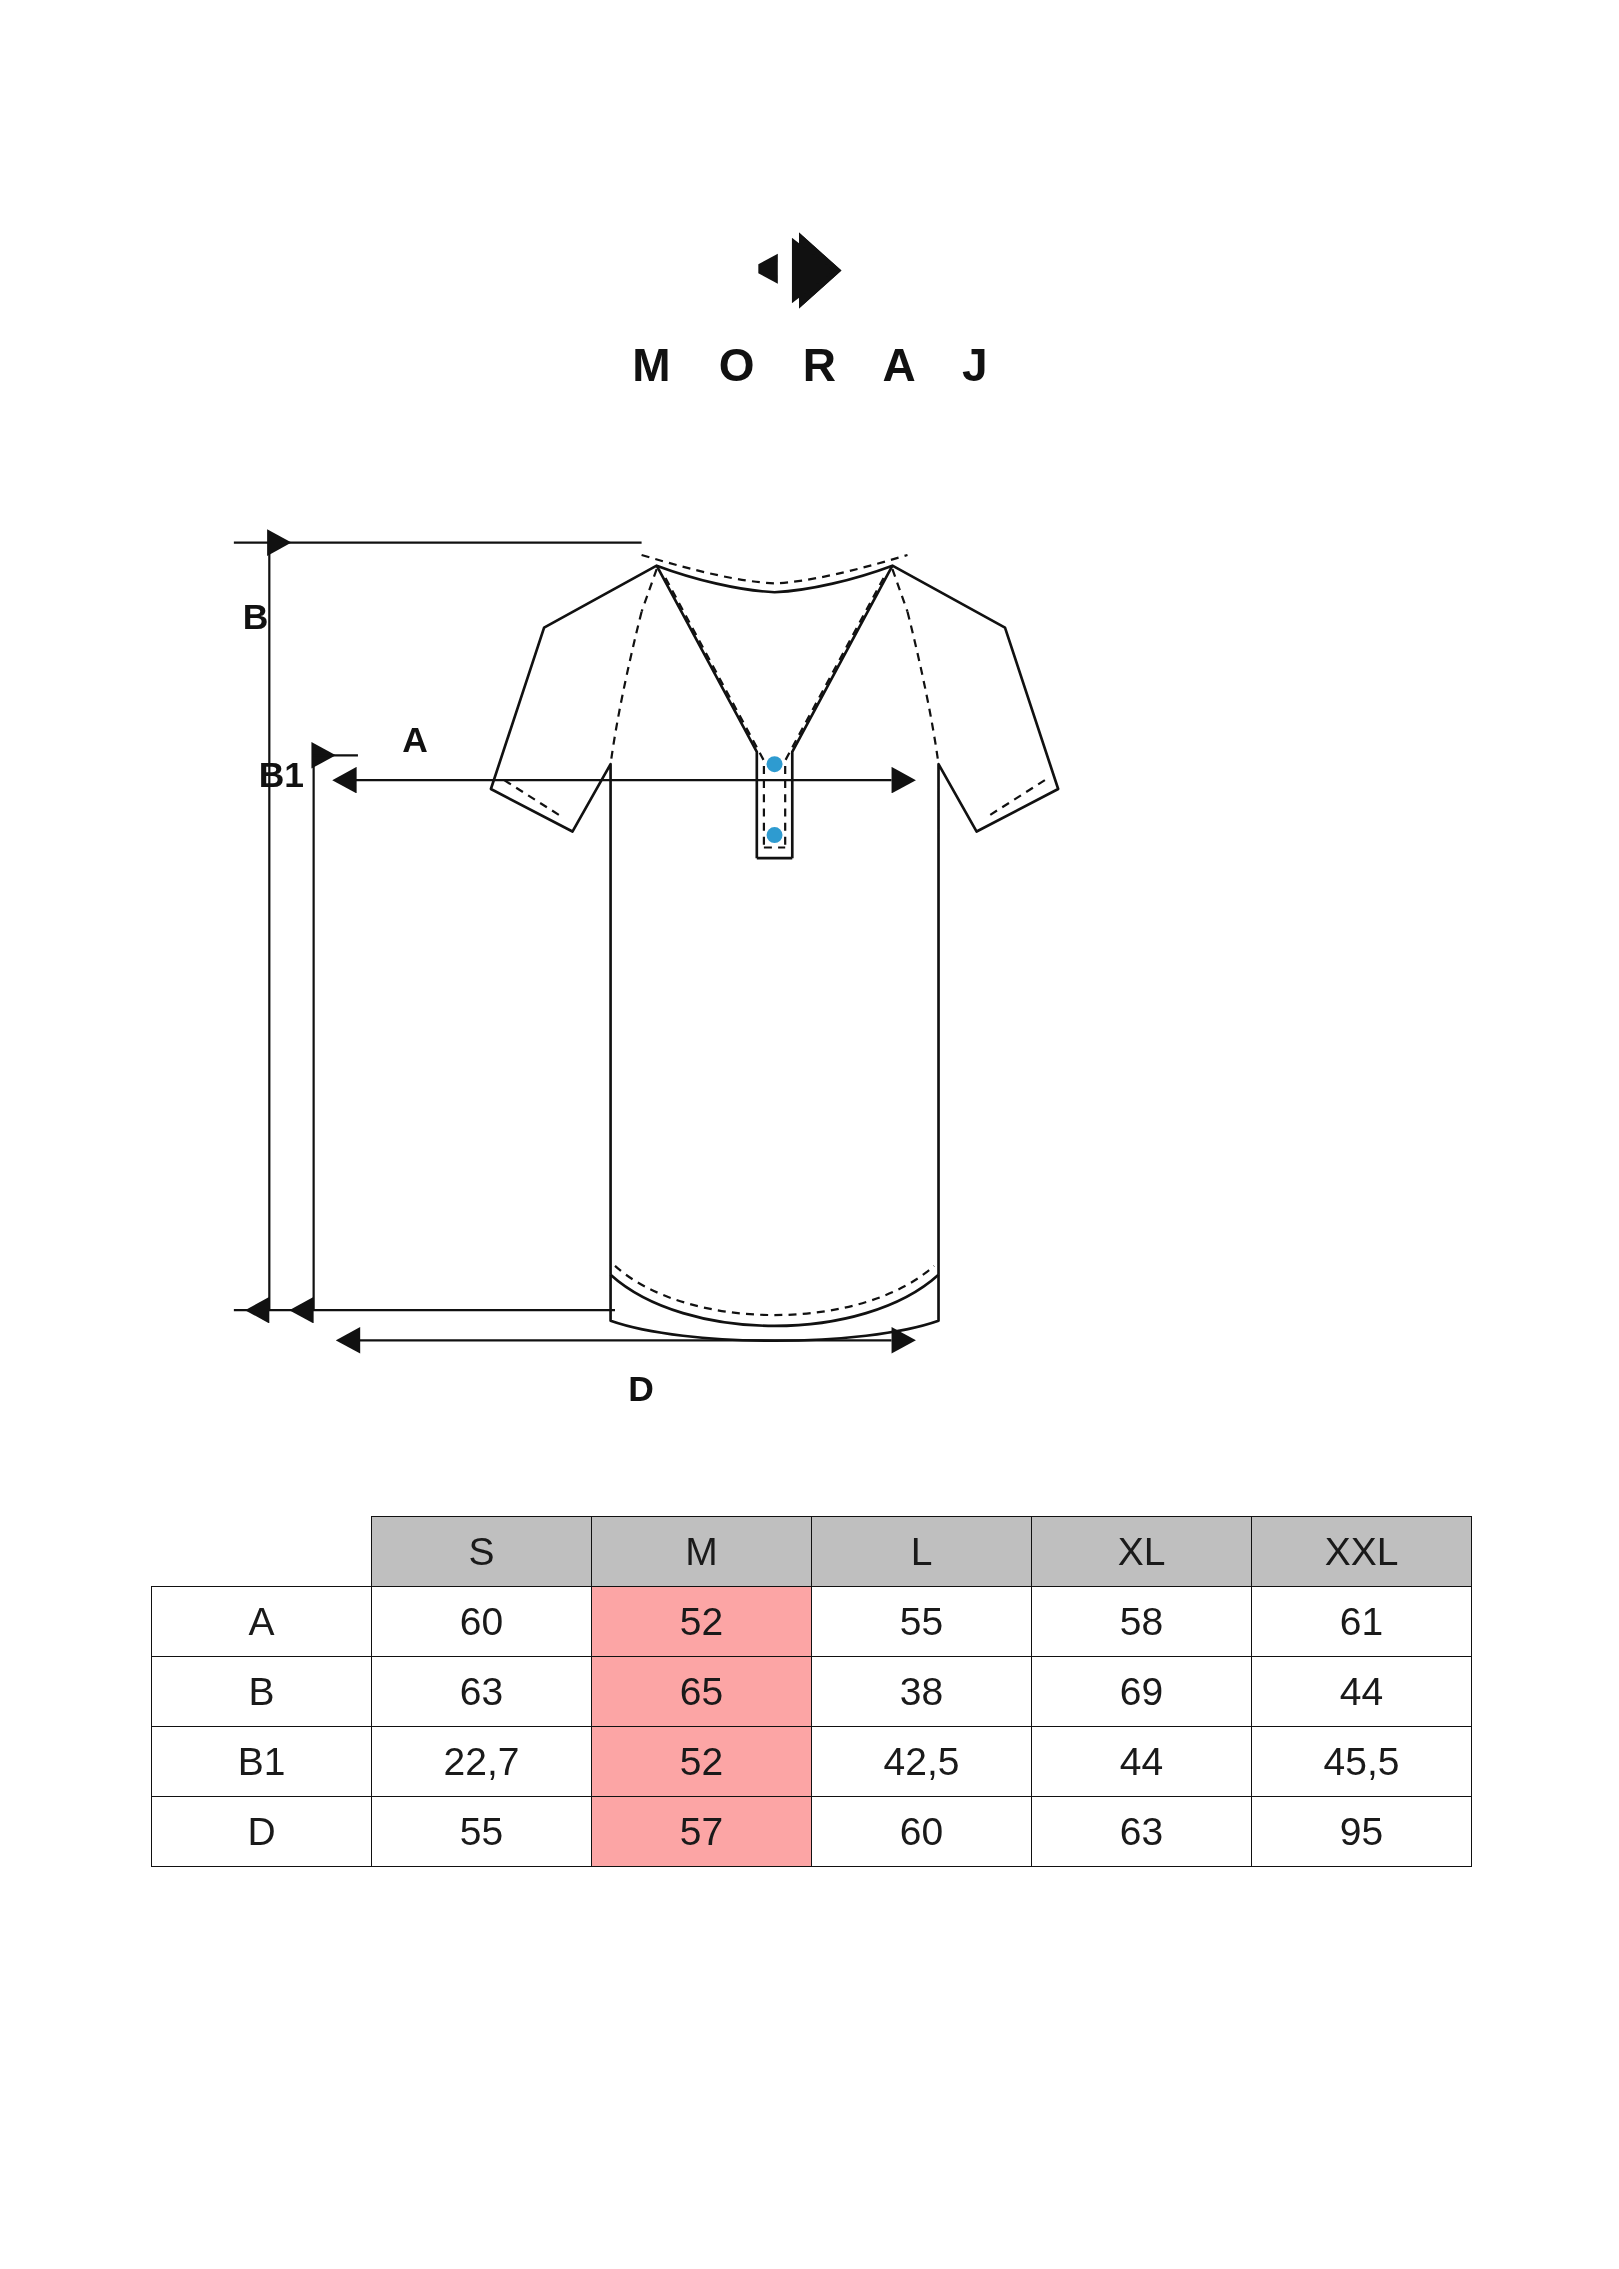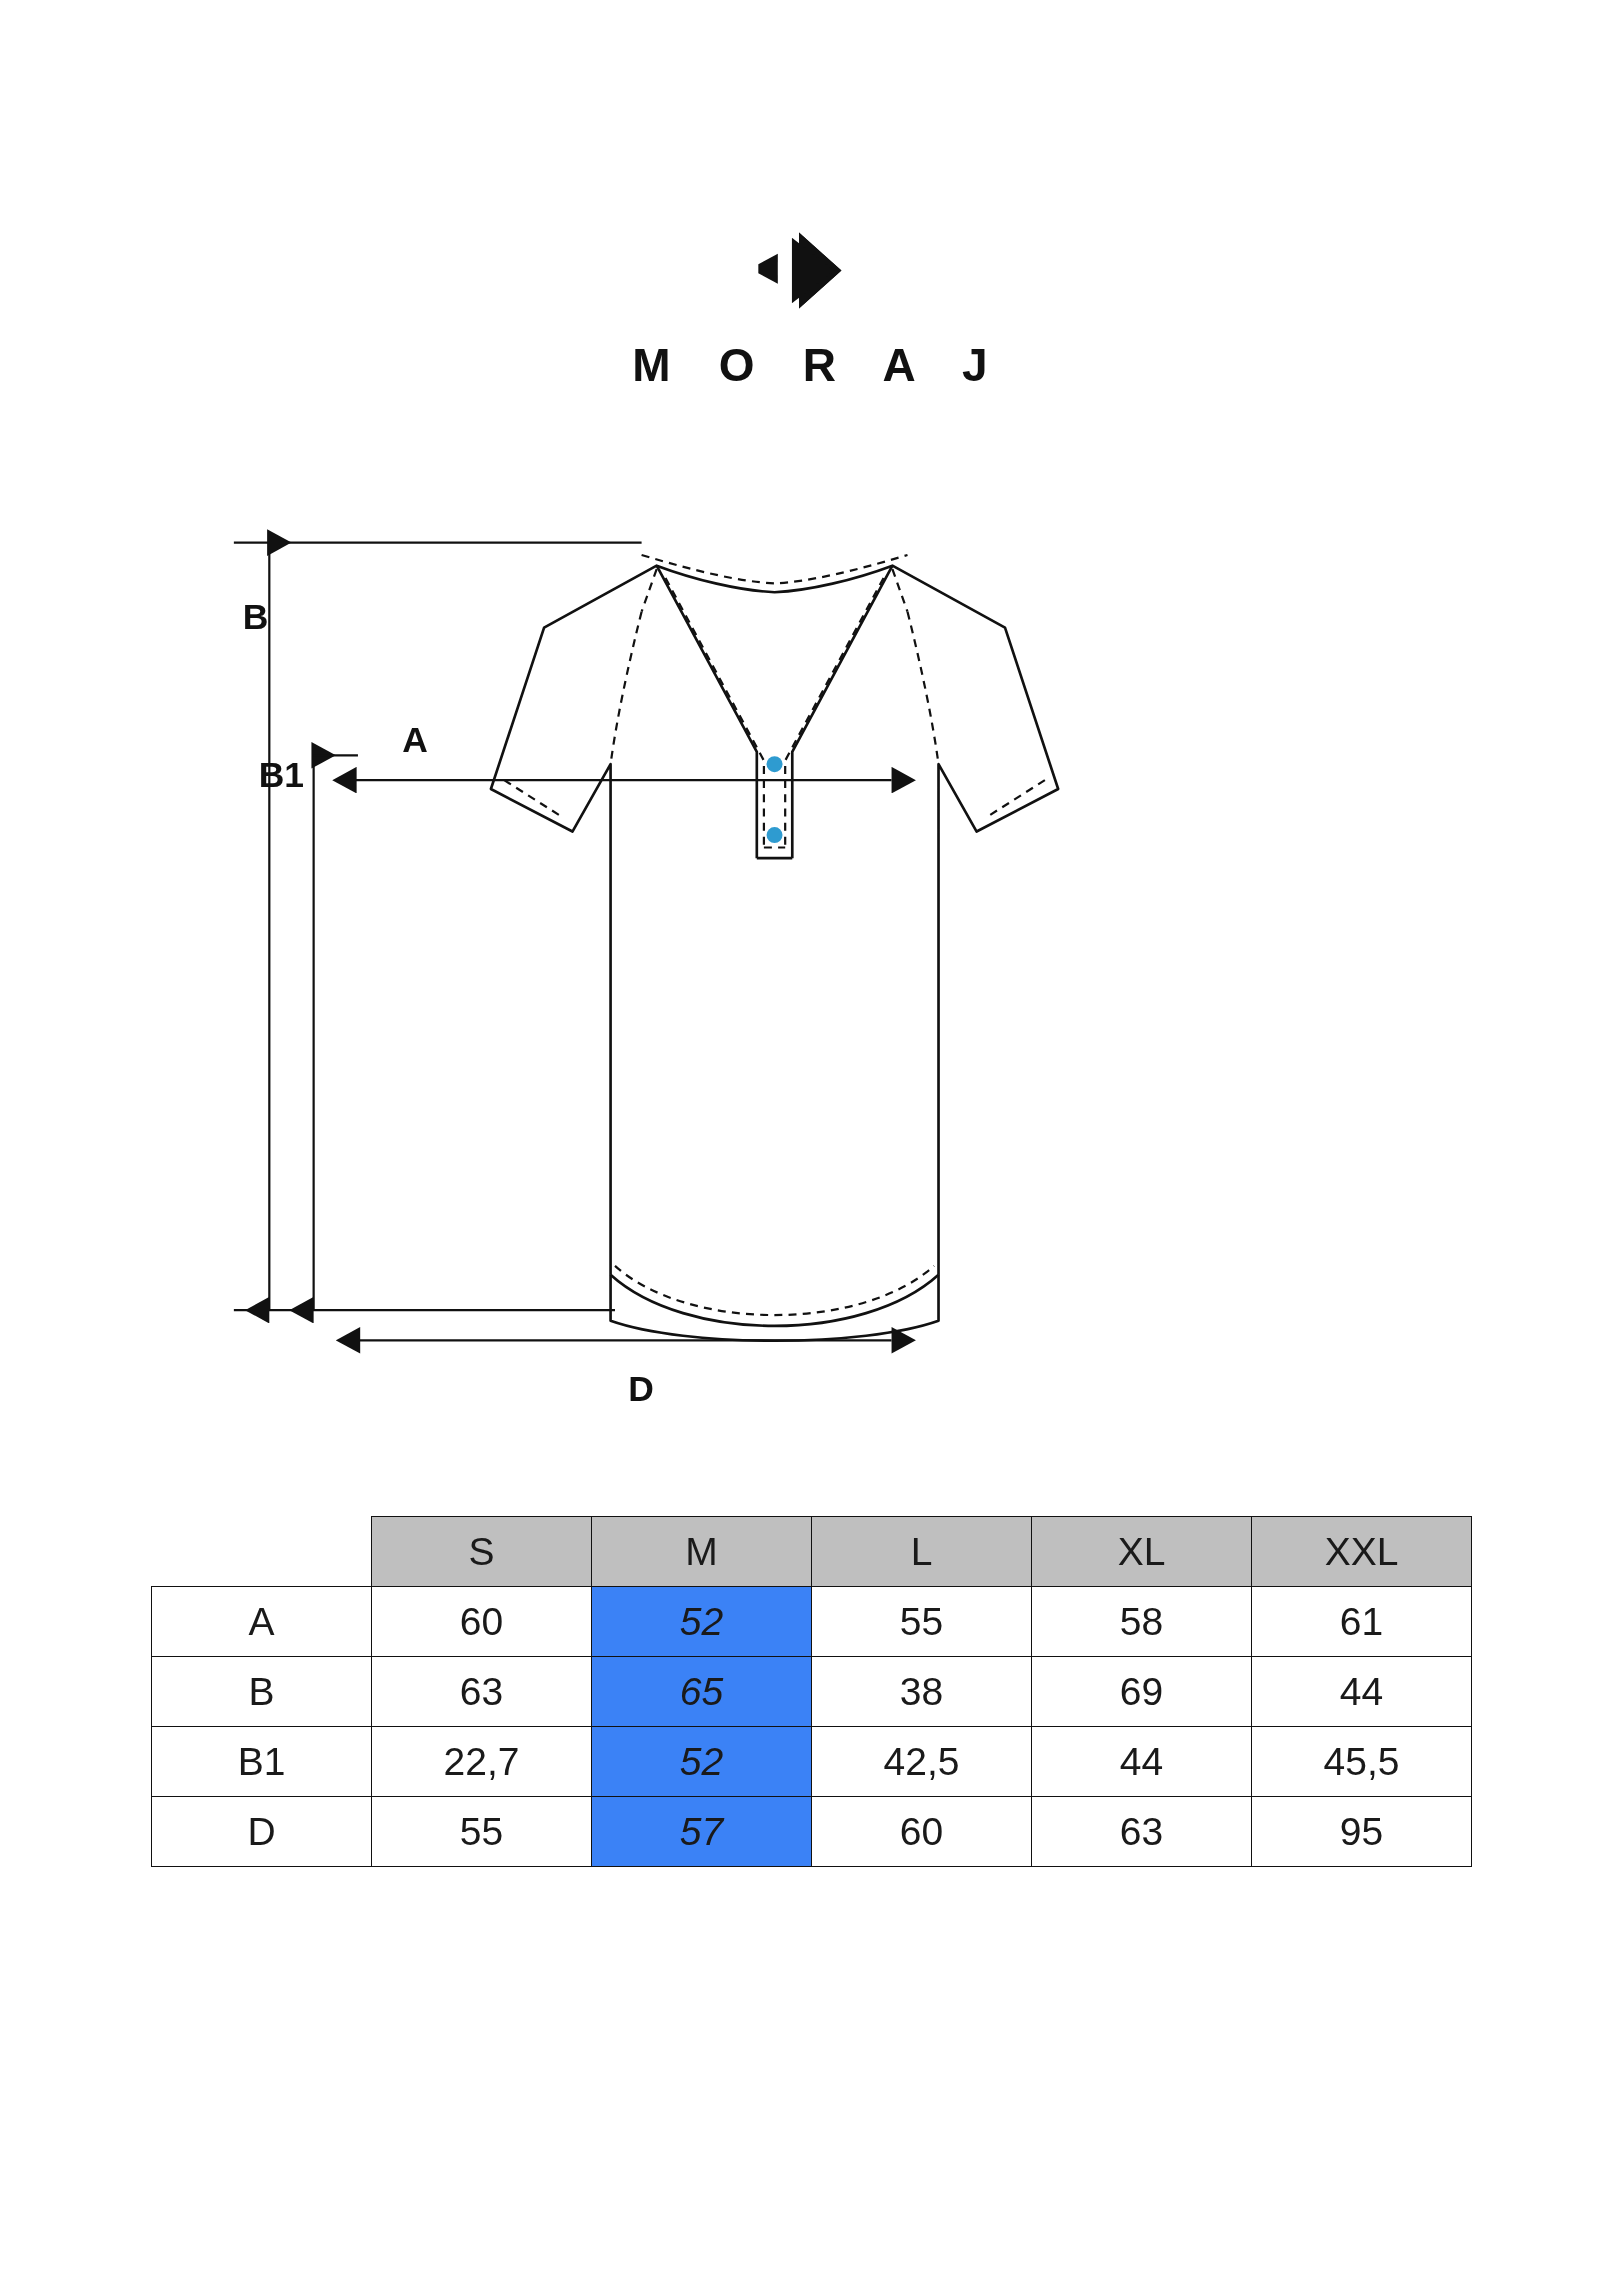--- a/index.html
+++ b/index.html
@@ -81,23 +81,22 @@
     background: #bfbfbf;
     font-weight: 700;
     font-size: 41px;
   }
   .row-label {
     font-weight: 700;
     font-size: 41px;
     width: 266px;
   }
   .highlight-col {
-    background: #3b82f6;
-    font-weight: 700;
-    font-style: italic;
+    background: #fca5a5;
+    font-weight: 700;
   }
 </style>
 </head>
 <body>
 
 <div class="brand">
   <svg class="brand-mark" viewBox="0 0 130 95">
     <polygon points="6,40 28,28 28,62 6,50" fill="#111111"></polygon>
     <polygon points="52,4 100,47 52,90 52,62 72,47 52,32" fill="#111111"></polygon>
     <polygon points="52,4 100,47 52,90 52,62 72,47 52,32" fill="#111111"></polygon>

